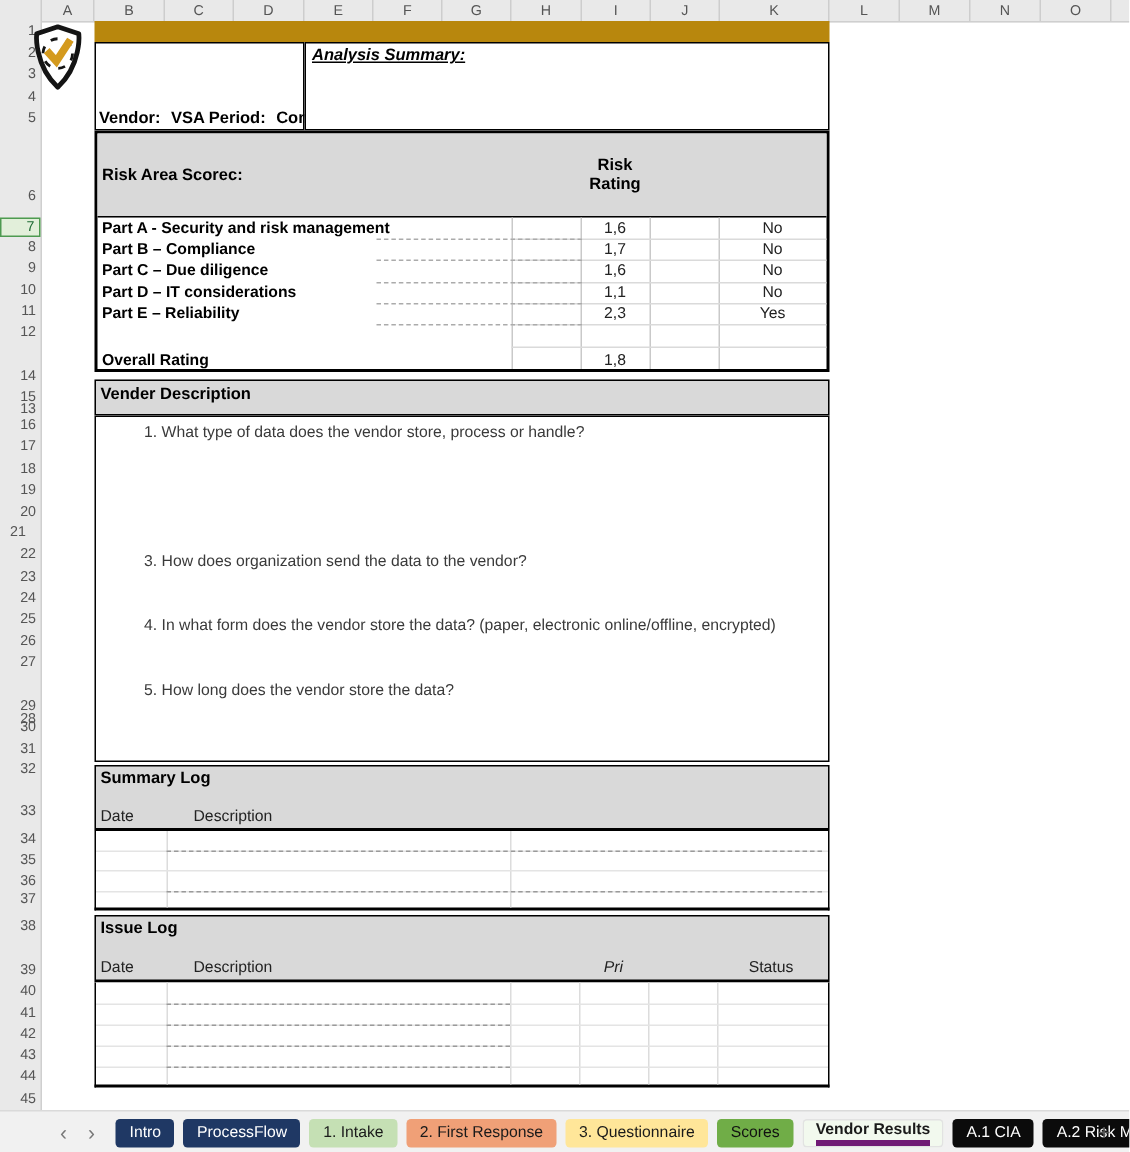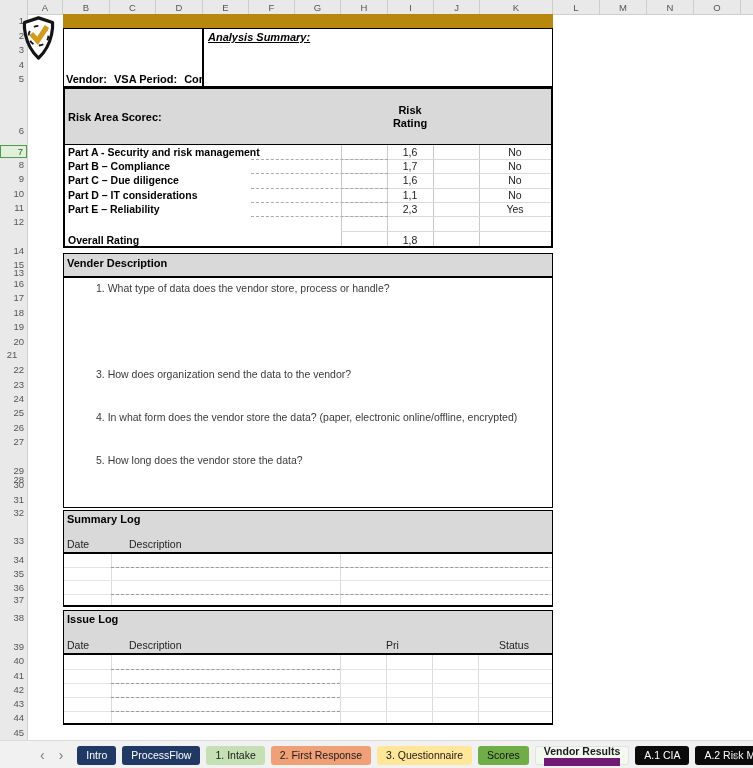--- a/index.html
+++ b/index.html
@@ -59,21 +59,21 @@
   .lb-dash{position:absolute;border-top:1px dashed #9A9A9A;height:0;}
   
   .tabbar{position:absolute;left:0;top:740px;width:753px;height:28px;background:#F1F1F1;
           border-top:1px solid #DADADA;display:flex;align-items:center;}
   .tab-nav{font-size:14px;color:#777;width:14px;text-align:center;cursor:default;}
   .tab-nav.prev{margin-left:40px;} .tab-nav.next{margin-left:14px;margin-right:14px;}
   .tabs{display:flex;align-items:center;gap:6px;}
   .tab{height:19px;display:flex;align-items:center;padding:0 9px;border-radius:3px;
        font-size:10.5px;white-space:nowrap;}
   .tab.active{font-weight:bold;box-shadow:0 0 0 1px #E2E2E2 inset;}
-  .tab.active .tlbl{border-bottom:8px solid #701a75;padding-bottom:1px;}
+  .tab.active .tlbl{border-bottom:4px solid #701a75;padding-bottom:1px;}
   .add-sheet{position:absolute;right:10px;top:747px;font-size:15px;color:#555;width:14px;text-align:center;}
 </style>
 </head>
 <body>
 
 <div id="app">
 
   <div class="col-strip">
       <div class="col-cell" style="left: 28px; width: 35px;">A</div>
       <div class="col-cell" style="left: 63px; width: 47px;">B</div>
@@ -248,21 +248,21 @@
     <div class="lb-h" style="top:26px;"></div>
     <div class="lb-h" style="top:40px;"></div>
     <div class="lb-dash" style="top:13px;left:47px;right:4px;"></div>
     <div class="lb-dash" style="top:40px;left:47px;right:4px;"></div>
   </div>
 
   <div class="log-head" style="left:63px;top:610px;width:490px;height:45px;">
     <div class="title">Issue Log</div>
     <div class="col" style="left:3px;">Date</div>
     <div class="col" style="left:65px;">Description</div>
-    <div class="col" style="left:322px;width:46px;">Pri</div>
+    <div class="col" style="left:322px;width:46px;text-align:center;font-style:italic;">Pri</div>
     <div class="col" style="left:414px;width:72px;text-align:center;">Status</div>
   </div>
   <div class="log-body" style="left:63px;top:655px;width:490px;height:70px;">
     <div class="lb-v" style="left:47px;"></div>
     <div class="lb-v" style="left:276px;"></div>
     <div class="lb-v" style="left:322px;"></div>
     <div class="lb-v" style="left:368px;"></div>
     <div class="lb-v" style="left:414px;"></div>
     <div class="lb-h" style="top:14px;"></div>
     <div class="lb-h" style="top:28px;"></div>

